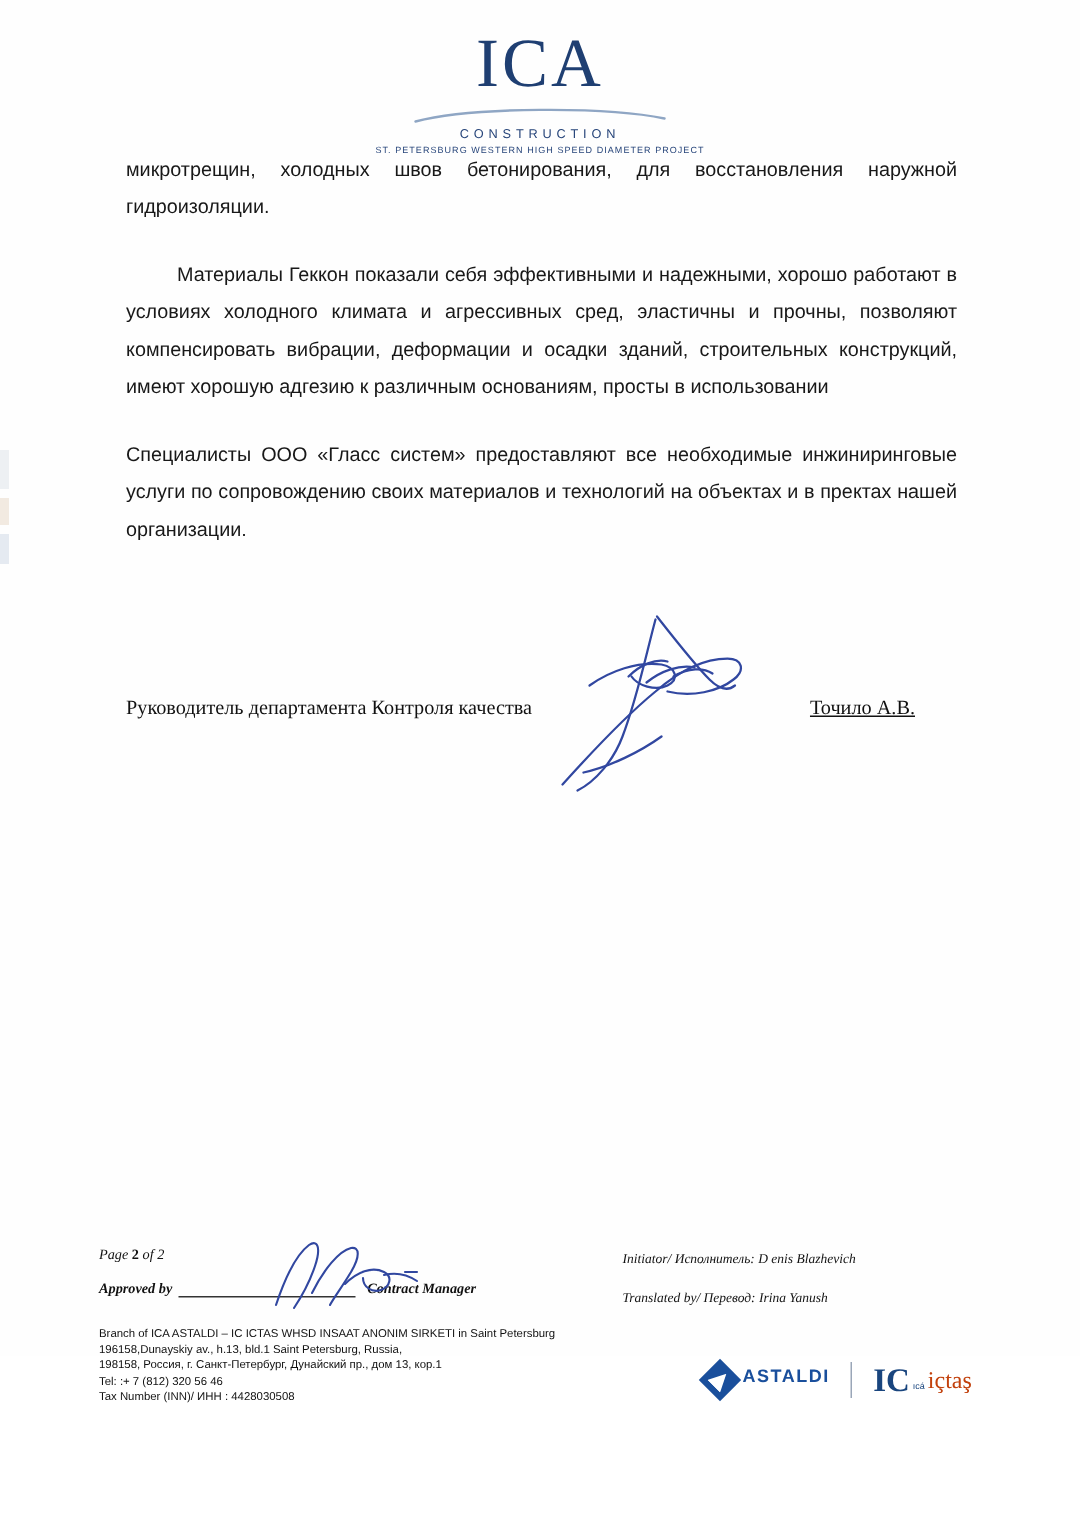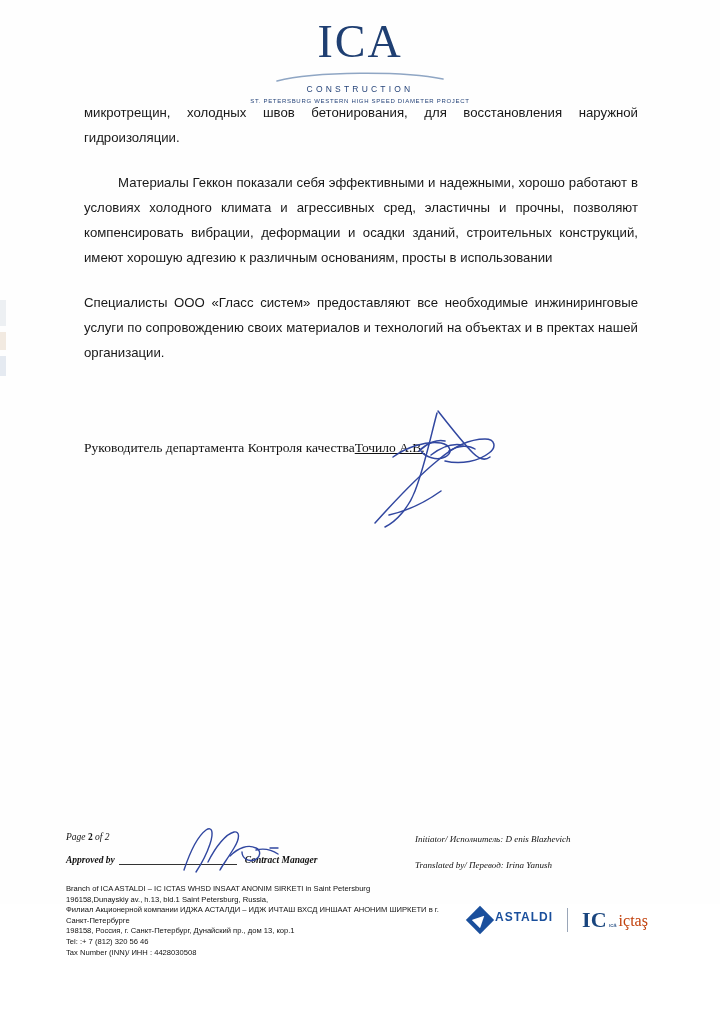--- a/index.html
+++ b/index.html
@@ -76,23 +76,24 @@
     color: #181818;
     margin: 0 0 14px 0;
   }
   .para.indent { text-indent: 34px; }
   .para.gap { margin-top: 20px; }
 
   
   .sign-row {
     position: absolute;
     left: 84px;
-    top: 440px;
+    top: 464px;
     width: 554px;
     display: flex;
+    justify-content: space-between;
     align-items: baseline;
     font-family: "Liberation Serif", serif;
     font-size: 13.5px;
     color: #111;
   }
   .sign-name { padding-right: 28px; text-decoration: underline; }
 
   .signature-main {
     position: absolute;
     left: 345px;
@@ -324,21 +325,20 @@
     </div>
 
     <div class="footer-right">
       <div>Initiator/ Исполнитель: D enis Blazhevich</div>
       <div>Translated by/ Перевод:  Irina Yanush</div>
     </div>
 
     <div class="address">
       <div>Branch of ICA ASTALDI – IC ICTAS WHSD INSAAT ANONIM SIRKETI in Saint Petersburg</div>
       <div>196158,Dunayskiy av., h.13, bld.1 Saint Petersburg, Russia,</div>
-      <div>Филиал Акционерной компании ИДЖА АСТАЛДИ – ИДЖ ИЧТАШ ВХСД ИНШААТ АНОНИМ ШИРКЕТИ в г. Санкт-Петербурге</div>
       <div>198158, Россия, г. Санкт-Петербург, Дунайский пр., дом 13, кор.1</div>
       <div>Tel: :+ 7 (812) 320 56 46</div>
       <div>Tax Number (INN)/ ИНН : 4428030508</div>
     </div>
 
     <div class="brand-logos">
       <div class="astaldi">
         <span class="astaldi-mark"></span>
         <span class="astaldi-text">ASTALDI</span>
       </div>

